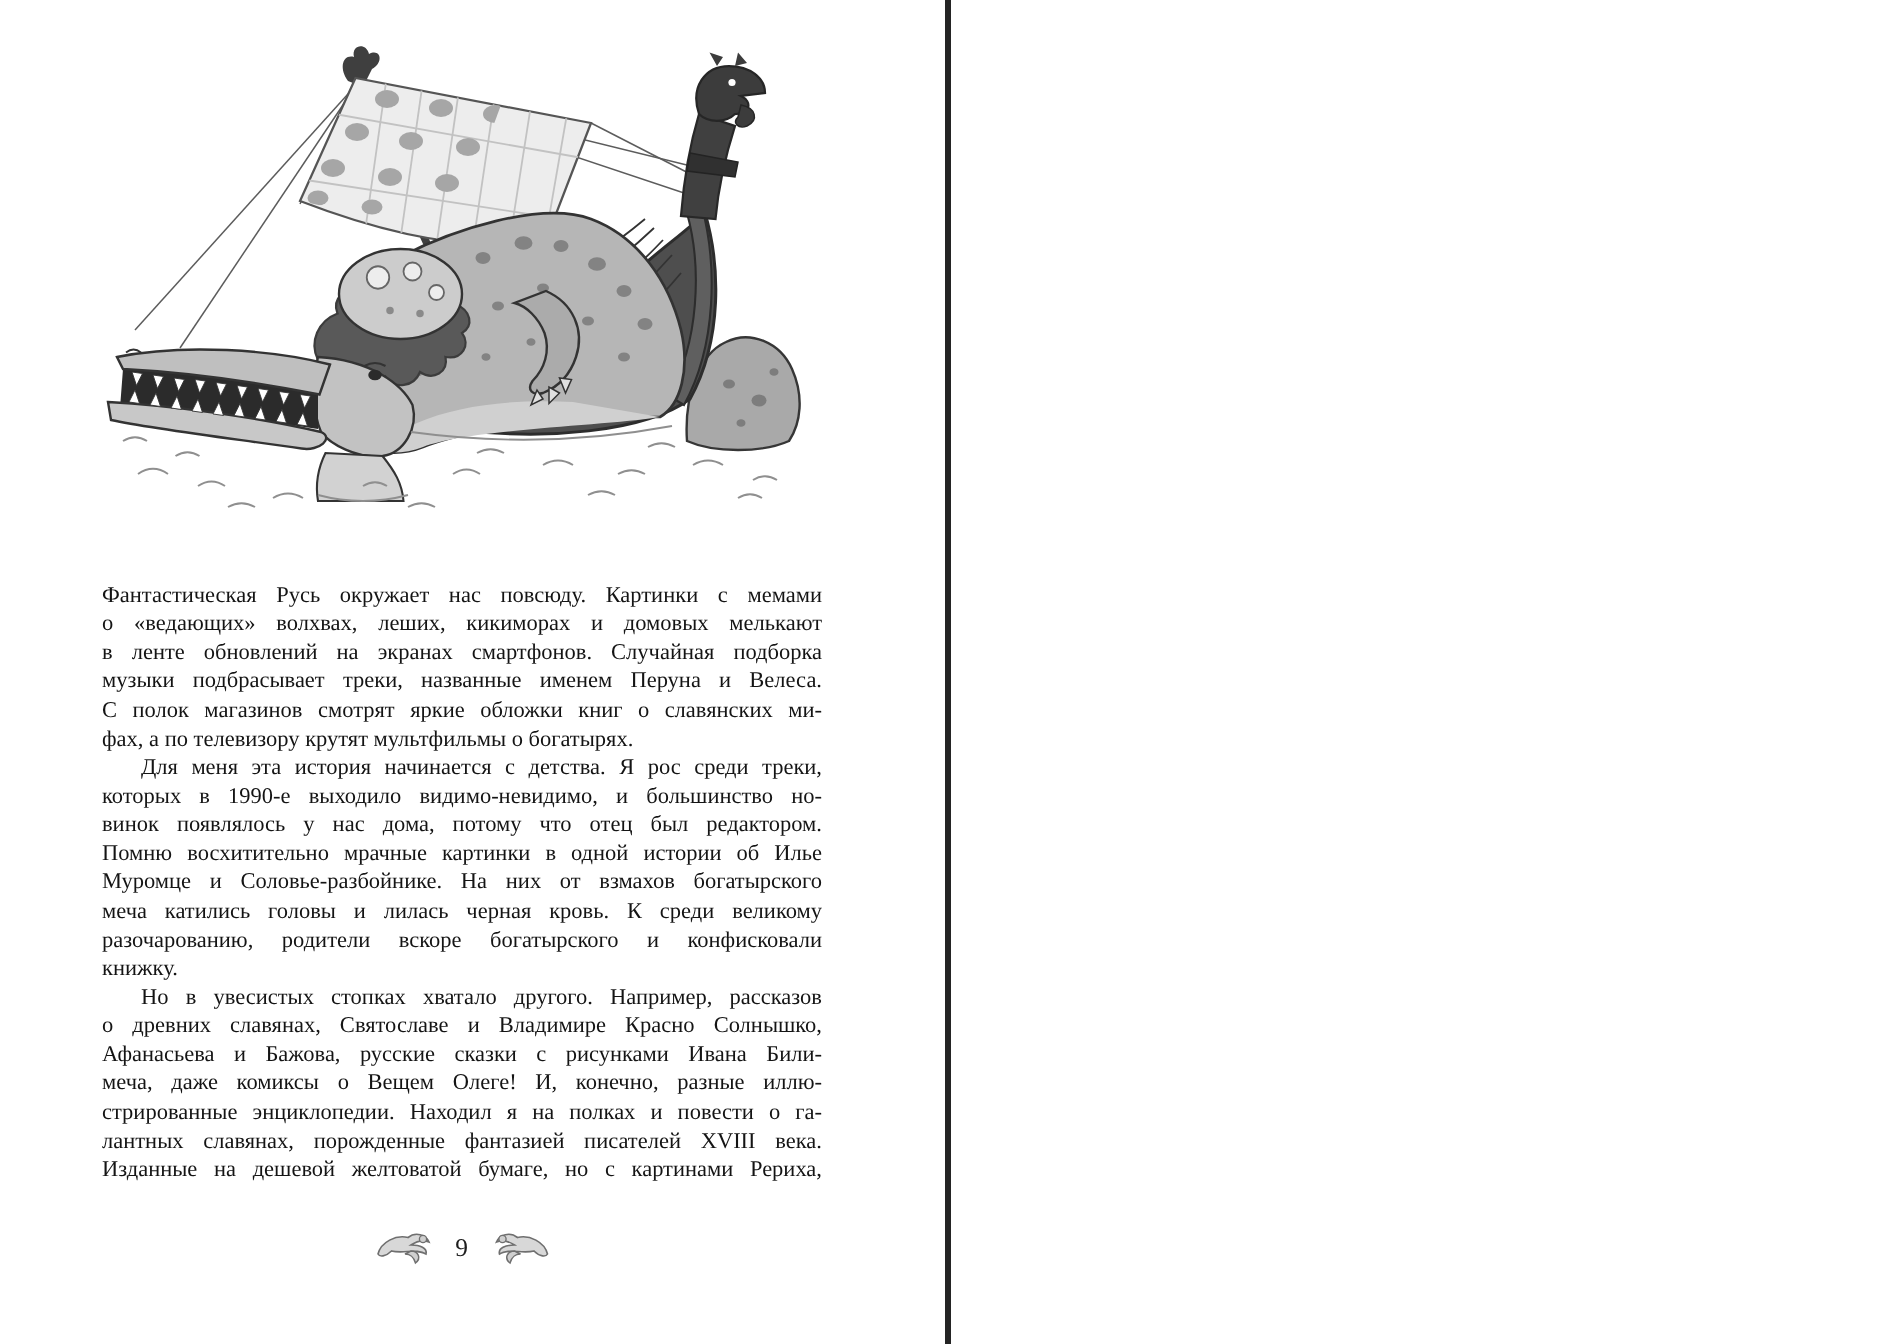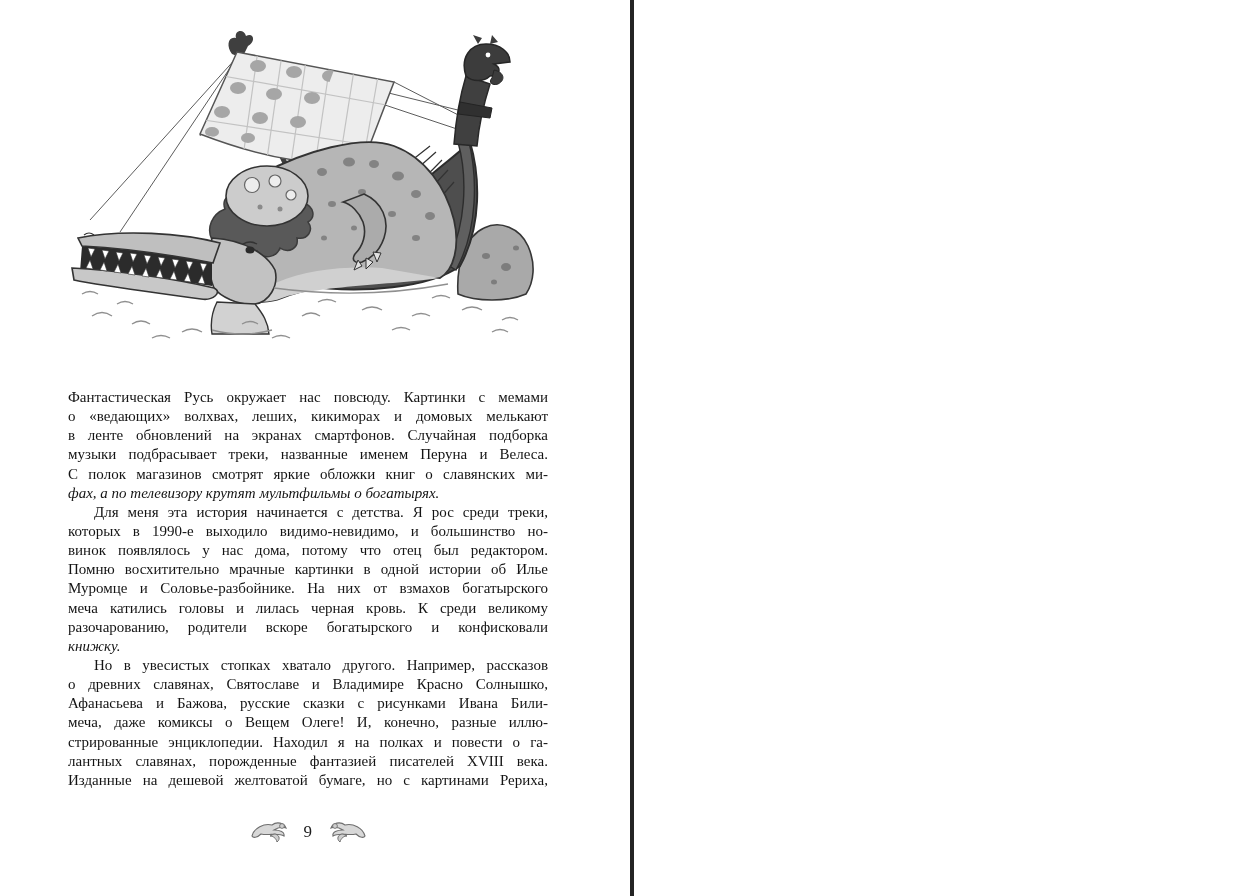--- a/index.html
+++ b/index.html
@@ -18,21 +18,21 @@
   .illustration-box{position:absolute;left:62px;top:24px;width:490px;height:332px;}
   .illustration-box svg{display:block;width:100%;height:100%;}
 
   .text-col{position:absolute;font-size:15px;color:#141414;}
   .text-col-left{left:68px;top:388px;width:480px;}
   .text-col-left .tline{line-height:19.15px;height:19.15px;}
   .tline{
     display:block;text-align:justify;text-align-last:justify;
     overflow:hidden;white-space:nowrap;
   }
-  .tline.last{text-align-last:left;font-style:italic;}
+  .tline.last{text-align-last:left;}
   .para.indented .tline:first-child{text-indent:26px;}
 
   .page-footer{
     position:absolute;top:816px;display:flex;align-items:center;justify-content:center;
     gap:13px;height:32px;
   }
   .footer-left{left:68px;width:480px;}
   .page-number{font-size:17px;color:#1e1e1e;letter-spacing:.5px;}
   .ornament{width:42px;height:26px;display:block;}
   .ornament.mirrored{transform:scaleX(-1);}

